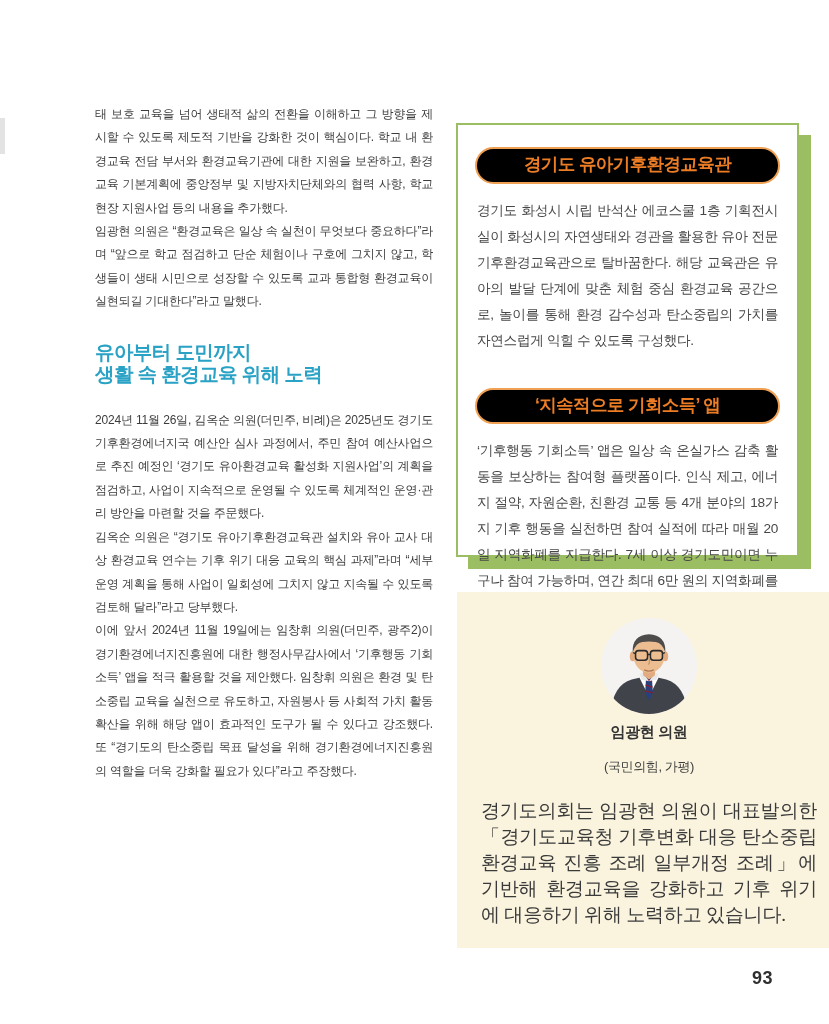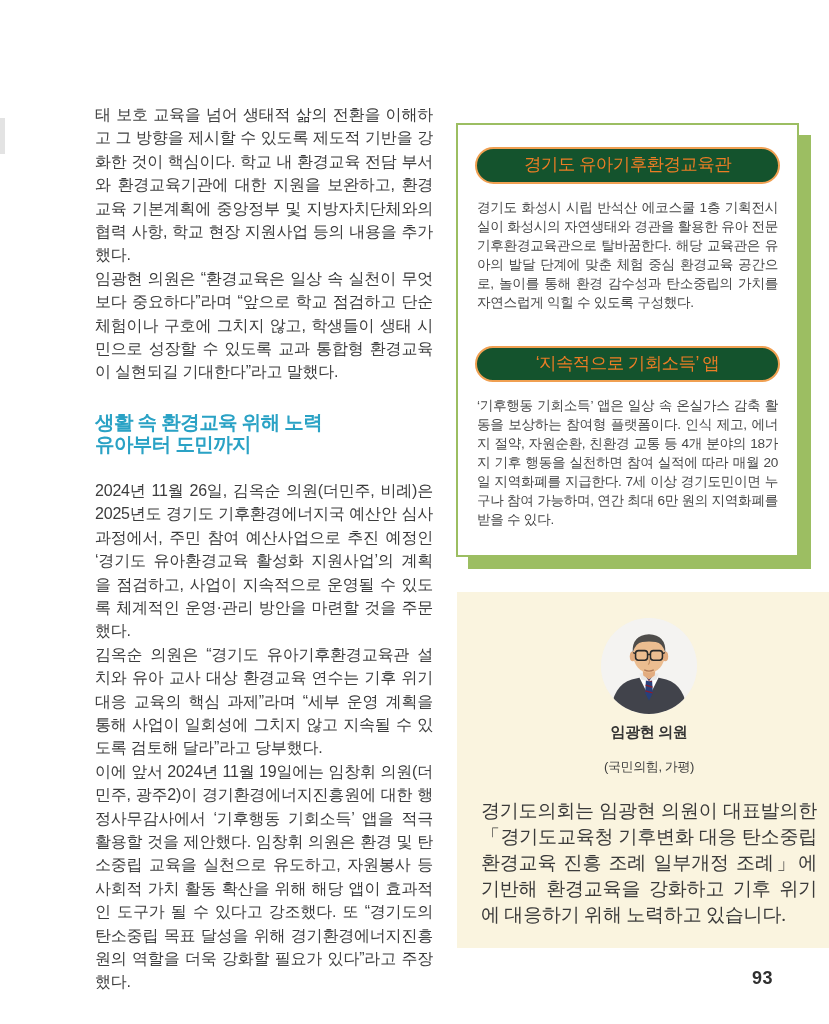--- a/index.html
+++ b/index.html
@@ -14,21 +14,21 @@
     position:absolute;left:0;top:118px;width:5px;height:36px;
     background:#e3e3e3;
   }
   
   .article{
     position:absolute;left:95px;top:103px;width:338px;
     color:#3c3c3c;
   }
   .article p{
     margin:0;
-    font-size:16px;line-height:23.4px;
+    font-size:12px;line-height:23.4px;
     text-align:justify;
     letter-spacing:-0.2px;
     word-break:break-all;
   }
   .section-heading{
     margin-top:27px;margin-bottom:23px;
     color:#2aa2c5;
     font-weight:bold;
     font-size:19.5px;line-height:22.5px;
     letter-spacing:-0.6px;
@@ -40,32 +40,32 @@
     background:#ffffff;
     border:2px solid #9cbe62;
     box-shadow:12px 12px 0 0 #9cbe62;
     padding:22px 17px 0 17px;
   }
   .pill{
     box-sizing:border-box;
     width:100%;
     border:2px solid #f0a052;
     border-radius:20px;
-    background:#14532d;
+    background:#000000;
     color:#ec7d25;
-    font-weight:normal;
+    font-weight:bold;
     font-size:17.5px;line-height:17.5px;
     letter-spacing:-0.6px;
     text-align:center;
     padding:7px 0 8px 0;
   }
   .pill.second{margin-top:34px;}
   .info-body{
     margin:14px 2px 0 2px;
-    font-size:13.6px;line-height:19px;
+    font-size:13.6px;line-height:26px;
     letter-spacing:-0.3px;
     color:#474747;
     text-align:justify;
     word-break:break-all;
   }
   
   .profile-box{
     position:absolute;left:457px;top:592px;
     width:384px;height:356px;
     background:#faf4df;
@@ -109,22 +109,22 @@
 
 <div class="page">
 
   <div class="edge-tick"></div>
 
   <div class="article">
     <p>태 보호 교육을 넘어 생태적 삶의 전환을 이해하고 그 방향을 제시할 수 있도록 제도적 기반을 강화한 것이 핵심이다. 학교 내 환경교육 전담 부서와 환경교육기관에 대한 지원을 보완하고, 환경교육 기본계획에 중앙정부 및 지방자치단체와의 협력 사항, 학교 현장 지원사업 등의 내용을 추가했다.</p>
     <p>임광현 의원은 “환경교육은 일상 속 실천이 무엇보다 중요하다”라며 “앞으로 학교 점검하고 단순 체험이나 구호에 그치지 않고, 학생들이 생태 시민으로 성장할 수 있도록 교과 통합형 환경교육이 실현되길 기대한다”라고 말했다.</p>
 
     <div class="section-heading">
+      <div>유아부터 도민까지</div>
       <div>생활 속 환경교육 위해 노력</div>
-      <div>유아부터 도민까지</div>
     </div>
 
     <p>2024년 11월 26일, 김옥순 의원(더민주, 비례)은 2025년도 경기도 기후환경에너지국 예산안 심사 과정에서, 주민 참여 예산사업으로 추진 예정인 ‘경기도 유아환경교육 활성화 지원사업’의 계획을 점검하고, 사업이 지속적으로 운영될 수 있도록 체계적인 운영·관리 방안을 마련할 것을 주문했다.</p>
     <p>김옥순 의원은 “경기도 유아기후환경교육관 설치와 유아 교사 대상 환경교육 연수는 기후 위기 대응 교육의 핵심 과제”라며 “세부 운영 계획을 통해 사업이 일회성에 그치지 않고 지속될 수 있도록 검토해 달라”라고 당부했다.</p>
     <p>이에 앞서 2024년 11월 19일에는 임창휘 의원(더민주, 광주2)이 경기환경에너지진흥원에 대한 행정사무감사에서 ‘기후행동 기회소득’ 앱을 적극 활용할 것을 제안했다. 임창휘 의원은 환경 및 탄소중립 교육을 실천으로 유도하고, 자원봉사 등 사회적 가치 활동 확산을 위해 해당 앱이 효과적인 도구가 될 수 있다고 강조했다. 또 “경기도의 탄소중립 목표 달성을 위해 경기환경에너지진흥원의 역할을 더욱 강화할 필요가 있다”라고 주장했다.</p>
   </div>
 
   <div class="info-box">
     <div class="pill">경기도 유아기후환경교육관</div>
     <div class="info-body">경기도 화성시 시립 반석산 에코스쿨 1층 기획전시실이 화성시의 자연생태와 경관을 활용한 유아 전문 기후환경교육관으로 탈바꿈한다. 해당 교육관은 유아의 발달 단계에 맞춘 체험 중심 환경교육 공간으로, 놀이를 통해 환경 감수성과 탄소중립의 가치를 자연스럽게 익힐 수 있도록 구성했다.</div>

